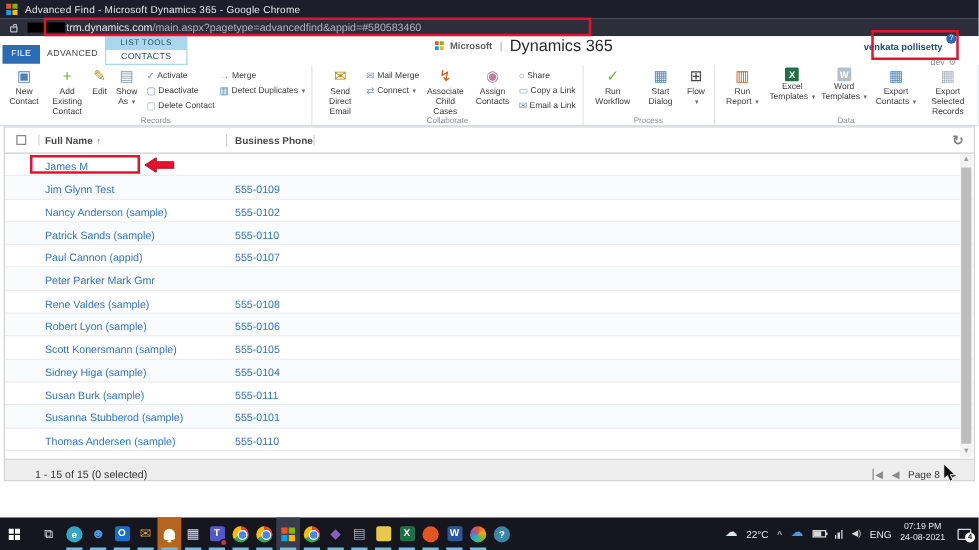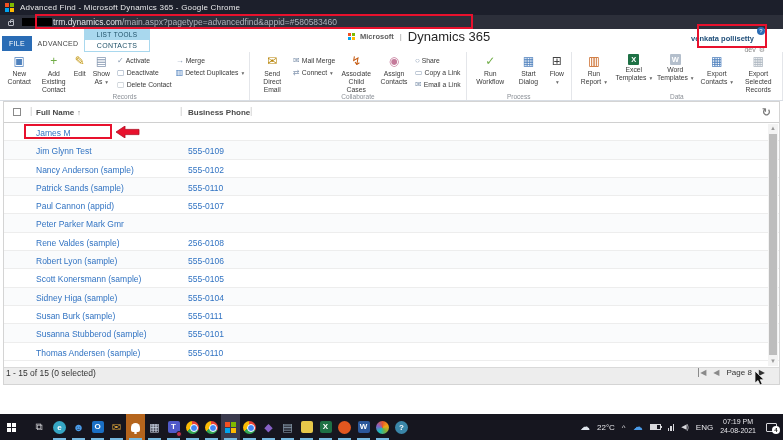--- a/index.html
+++ b/index.html
@@ -106,21 +106,21 @@
     background:#f3f3f3; }
   .vs-arrow { position:absolute; left:0; width:10px; height:9px; color:#9a9a9a;
     font-size:6px; text-align:center; line-height:9px; }
   .vs-up { top:0; } .vs-down { bottom:0; }
   .vs-thumb { position:absolute; left:1px; top:10px; bottom:11px; width:8px;
     background:#bdbdbd; }
 
   
   .statusbar { position:absolute; left:0; right:0; bottom:0; height:17px;
     background:#ededed; border-top:1px solid #d9d9d9; font-size:8.5px; color:#333;
-    display:flex; align-items:flex-start; padding:0 2px; }
+    display:flex; align-items:flex-end; padding:0 24px; }
   .pager { position:absolute; right:14px; display:flex; align-items:center; gap:7px; }
   .pg-first { color:#8a8a8a; font-size:8px; border-left:1.5px solid #8a8a8a; padding-left:1px; }
   .pg-prev { color:#8a8a8a; font-size:8px; }
   .pg-label { color:#333; font-size:8px; }
   .pg-next { color:#333; font-size:8px; }
 
   
   .cursor { position:absolute; left:755px; top:371px; z-index:50; }
 
   
@@ -397,21 +397,21 @@
         </div>
         <div class="grow">
           <span class="gname">Paul Cannon (appid)</span>
           <span class="gphone">555-0107</span>
         </div>
         <div class="grow">
           <span class="gname">Peter Parker Mark Gmr</span>
         </div>
         <div class="grow">
           <span class="gname">Rene Valdes (sample)</span>
-          <span class="gphone">256-0108</span>
+          <span class="gphone">555-0108</span>
         </div>
         <div class="grow">
           <span class="gname">Robert Lyon (sample)</span>
           <span class="gphone">555-0106</span>
         </div>
         <div class="grow">
           <span class="gname">Scott Konersmann (sample)</span>
           <span class="gphone">555-0105</span>
         </div>
         <div class="grow">

